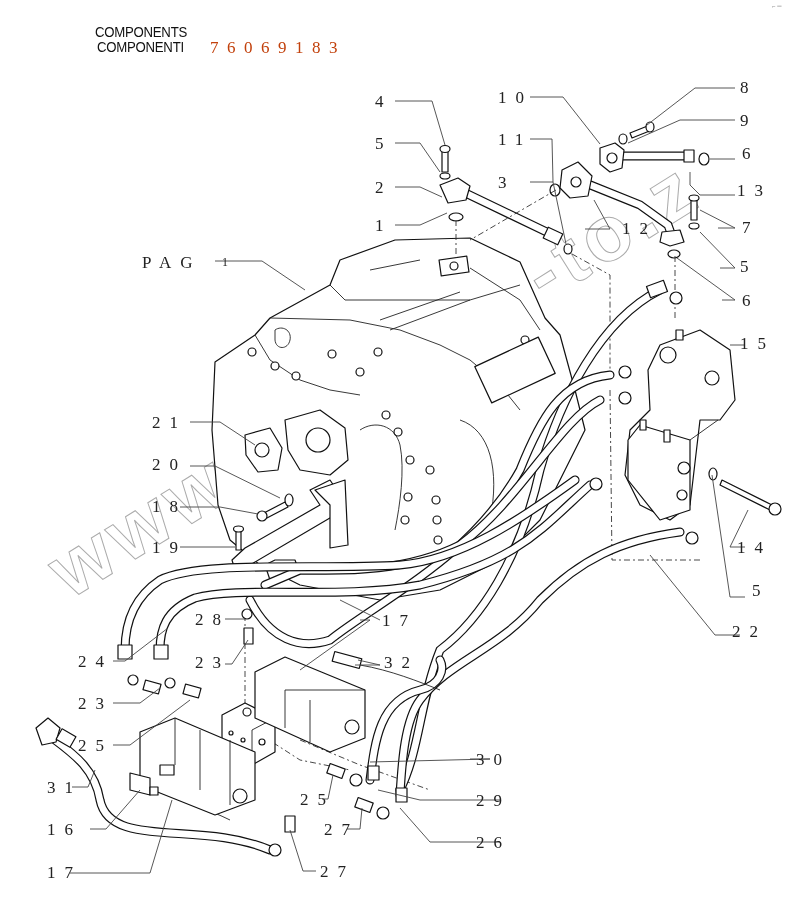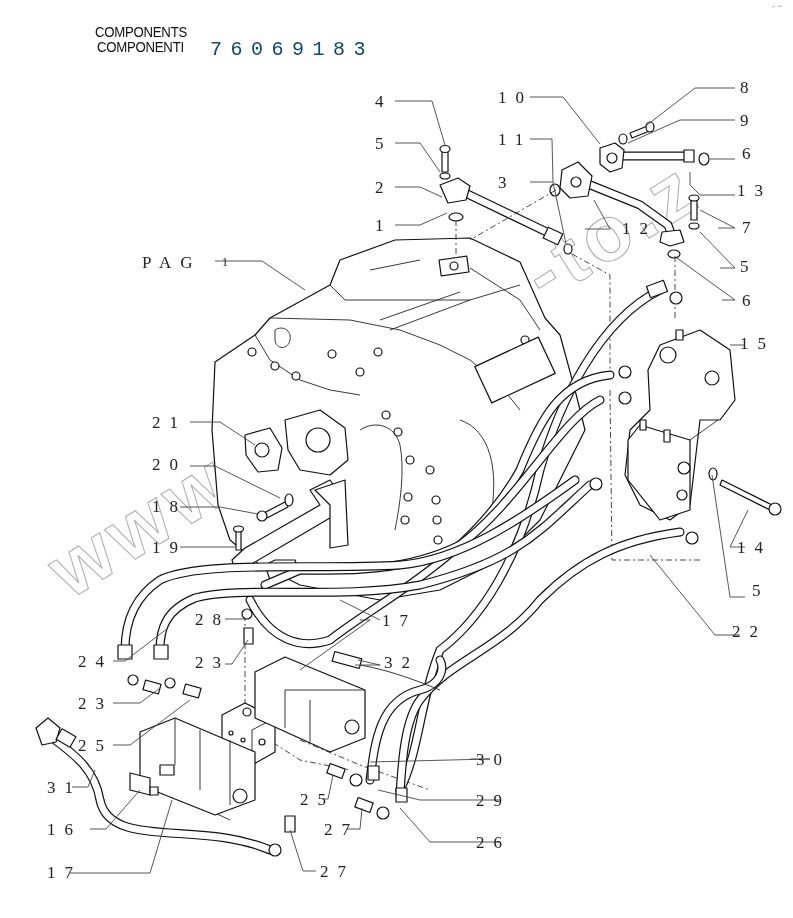--- a/index.html
+++ b/index.html
@@ -1,21 +1,21 @@
 <!DOCTYPE html>
 <html><head>
 <meta charset="utf-8">
 <style>
   html, body { margin: 0; padding: 0; background: #ffffff; }
   body { width: 793px; height: 918px; position: relative; overflow: hidden;
          font-family: "Liberation Serif", serif; color: #222; }
   .hdr { position: absolute; font-family: "Liberation Sans", sans-serif; font-size: 15px;
          line-height: 14px; color: #111; letter-spacing: -0.3px; transform: scaleX(0.88); transform-origin: left top; }
-  .hdr-code { position: absolute; left: 210px; top: 38px; font-family: Liberation Mono, monospace;
-              font-size: 20px; letter-spacing: 8.5px; color: #0c4a6e; }
+  .hdr-code { position: absolute; left: 210px; top: 38px; font-family: Liberation Serif, serif;
+              font-size: 17px; letter-spacing: 8.5px; color: #c2410c; }
   .corner-mark { position: absolute; left: 772px; top: 3px; font-size: 6px; color: #999; font-family: "Liberation Sans", sans-serif; }
   svg#drawing { position: absolute; left: 0; top: 0; }
   .lbl { font-family: "Liberation Serif", serif; font-size: 17px; fill: #222; letter-spacing: 9px; }
   .leader { stroke: #444; stroke-width: 0.9; fill: none; }
   .part { stroke: #111; stroke-width: 1.2; fill: #fff; stroke-linejoin: round; }
   .thin { stroke: #222; stroke-width: 0.9; fill: none; }
   .dash { stroke: #333; stroke-width: 0.9; fill: none; stroke-dasharray: 6 3 2 3; }
   .hose { stroke: #111; stroke-width: 9; fill: none; stroke-linecap: round; }
   .hose-in { stroke: #fff; stroke-width: 6.6; fill: none; stroke-linecap: round; }
   .wm { font-family: "Liberation Sans", sans-serif; font-size: 78px; font-weight: bold; fill: none;

